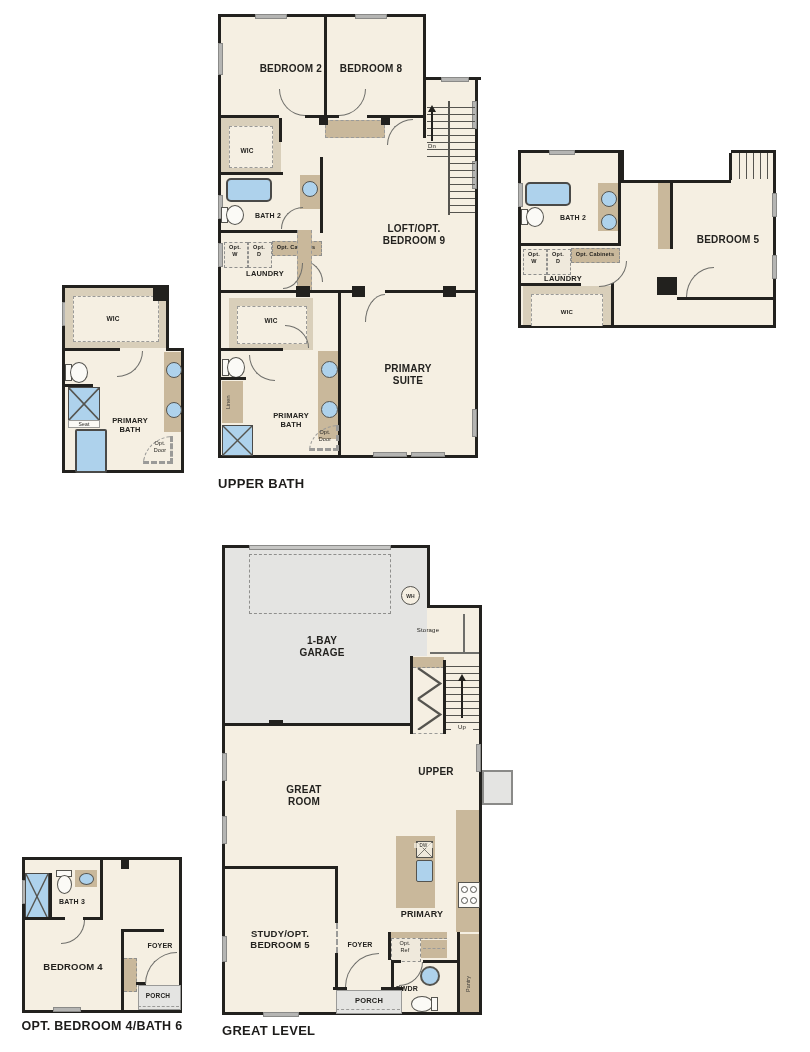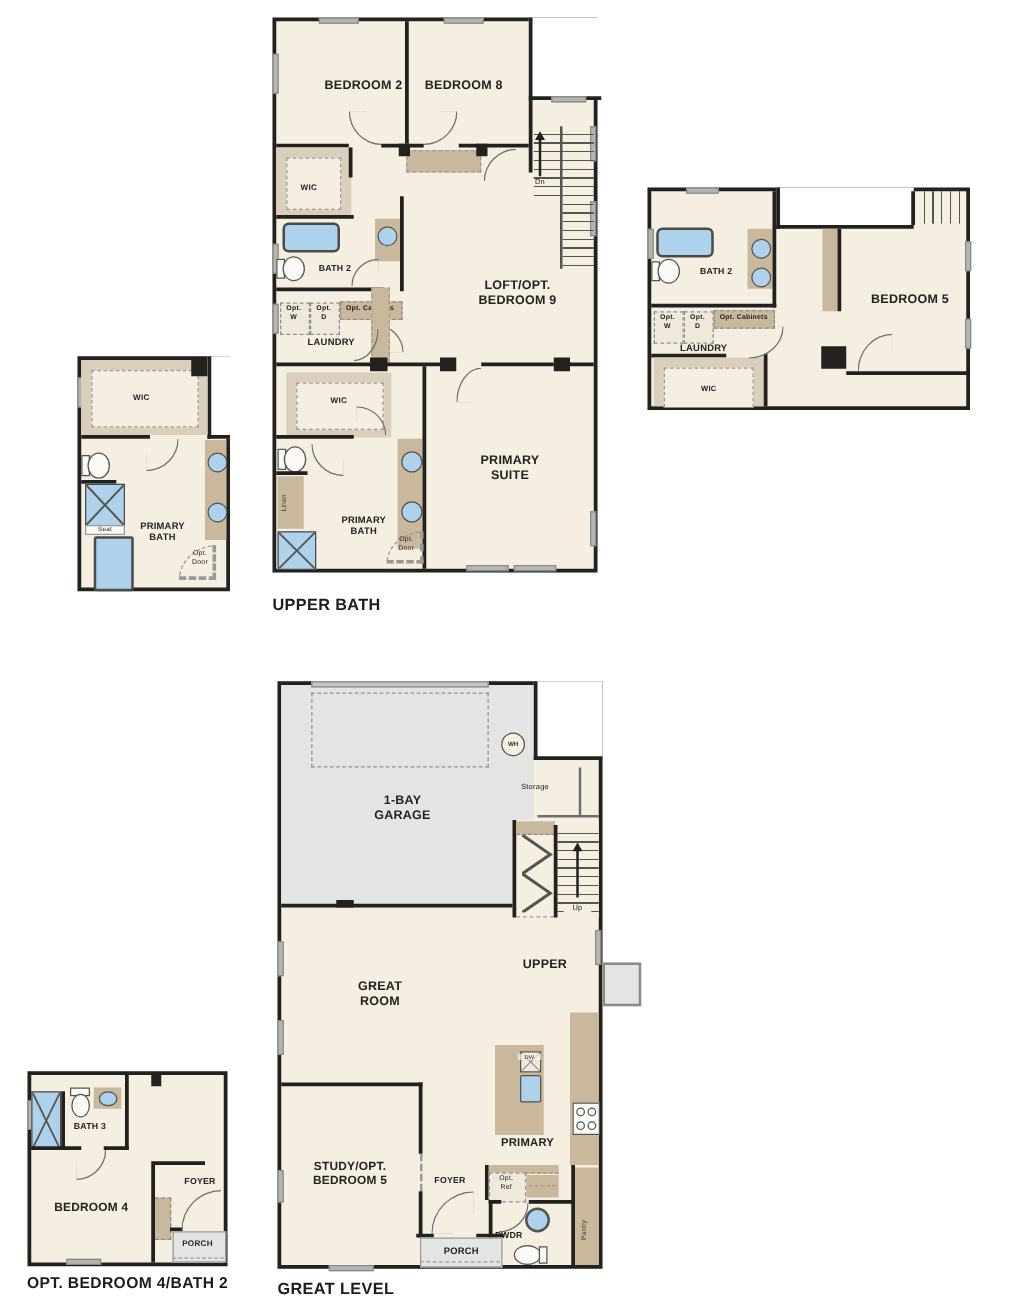--- a/index.html
+++ b/index.html
@@ -363,15 +363,15 @@
     <div class="w" style="left:99px;top:69px;width:40px;height:3px;"></div>
     <div class="post" style="left:96px;top:0;width:8px;height:9px;"></div>
     <div class="lb" style="left:113px;top:82px;width:44px;font-size:7px;">FOYER</div>
 
     <div class="w" style="left:111px;top:122px;width:10px;height:3px;"></div>
     <div class="arc arc-tl" style="left:120px;top:92px;width:32px;height:32px;"></div>
     <div class="gray" style="left:113px;top:125px;width:41px;height:23px;border:1px solid #9a9a98;"></div>
     <div class="lb" style="left:110px;top:132px;width:46px;font-size:6.5px;">PORCH</div>
     <div class="dline" style="left:113px;top:146px;width:41px;"></div>
   </div>
-  <div class="title" style="left:14px;top:1019px;width:176px;text-align:center;font-size:12.5px;">OPT. BEDROOM 4/BATH 2</div>
+  <div class="title" style="left:14px;top:1019px;width:176px;text-align:center;font-size:12.5px;">OPT. BEDROOM 4/BATH 6</div>
 
 </div>
 
 </body></html>

